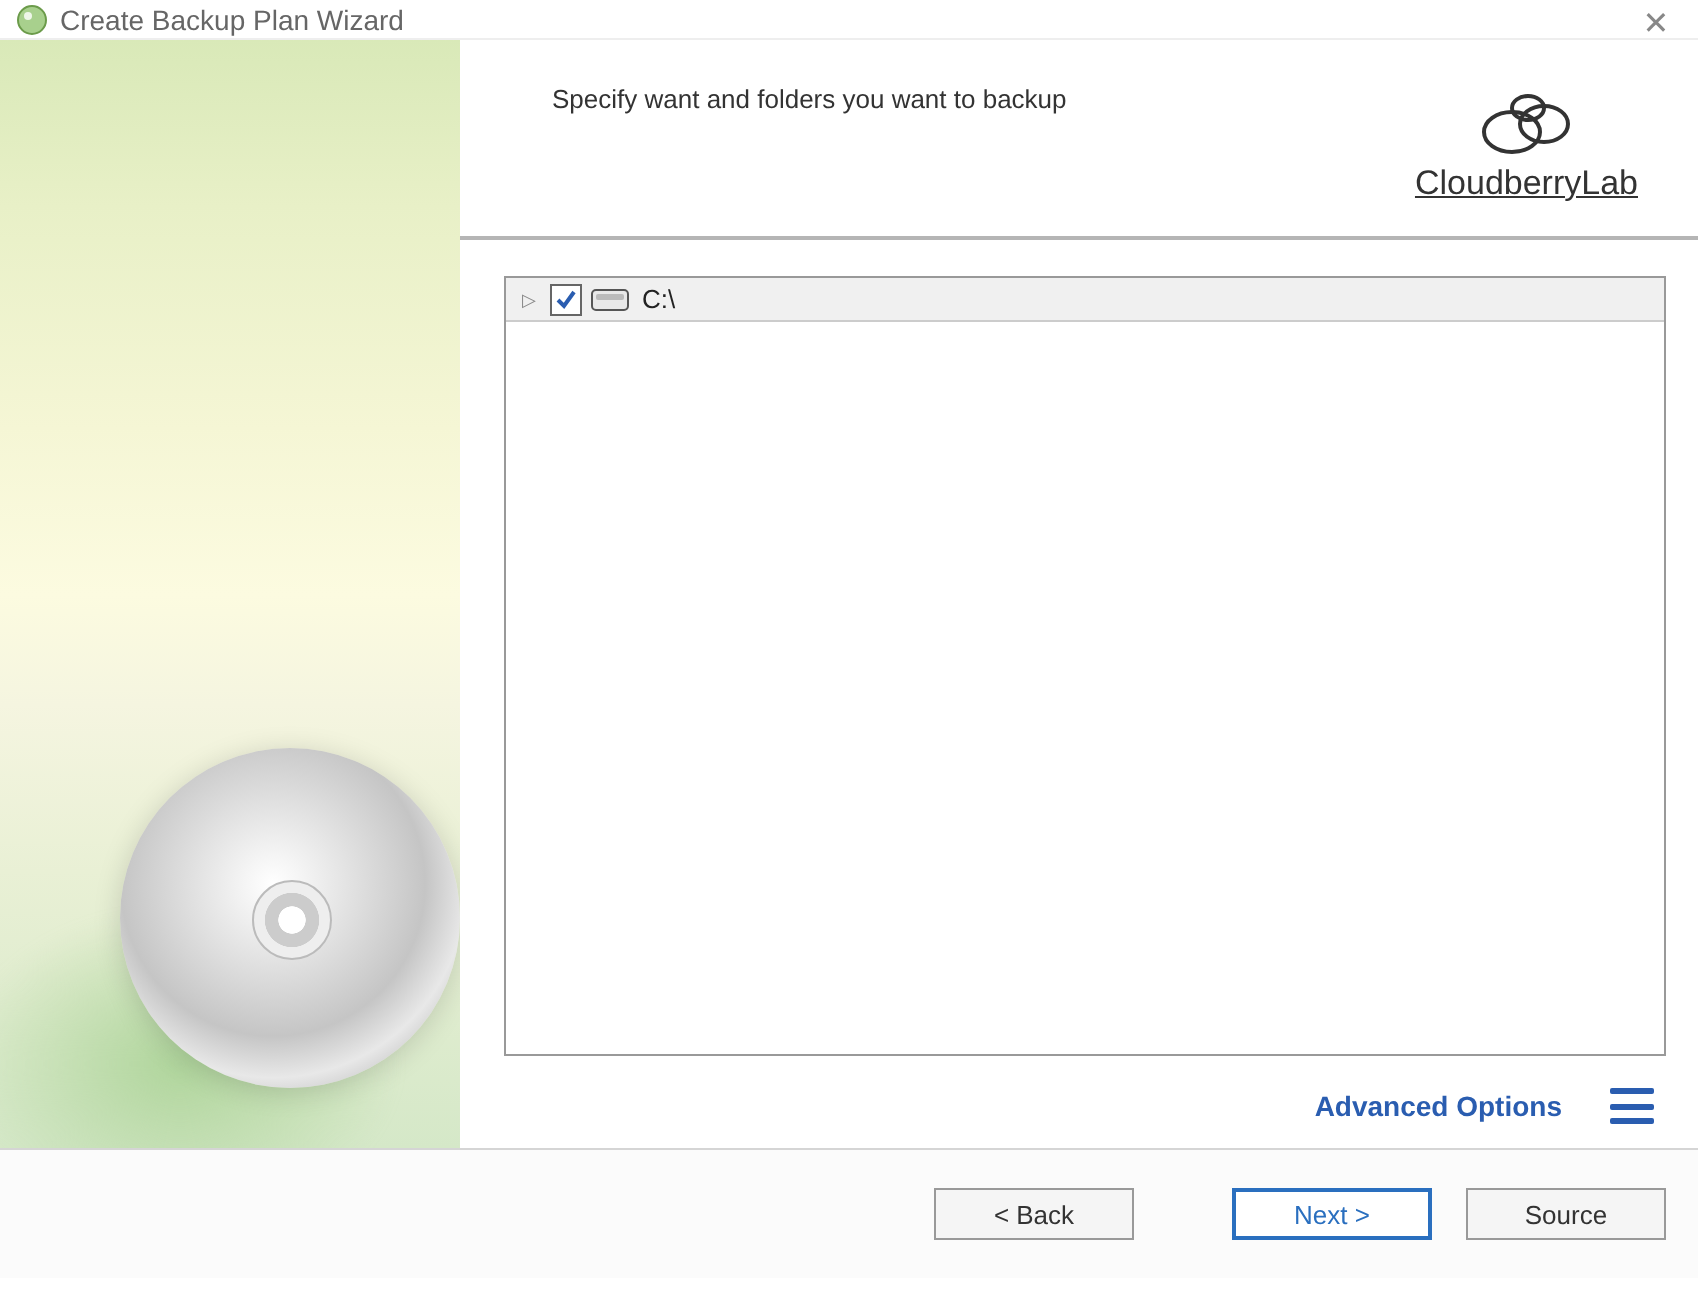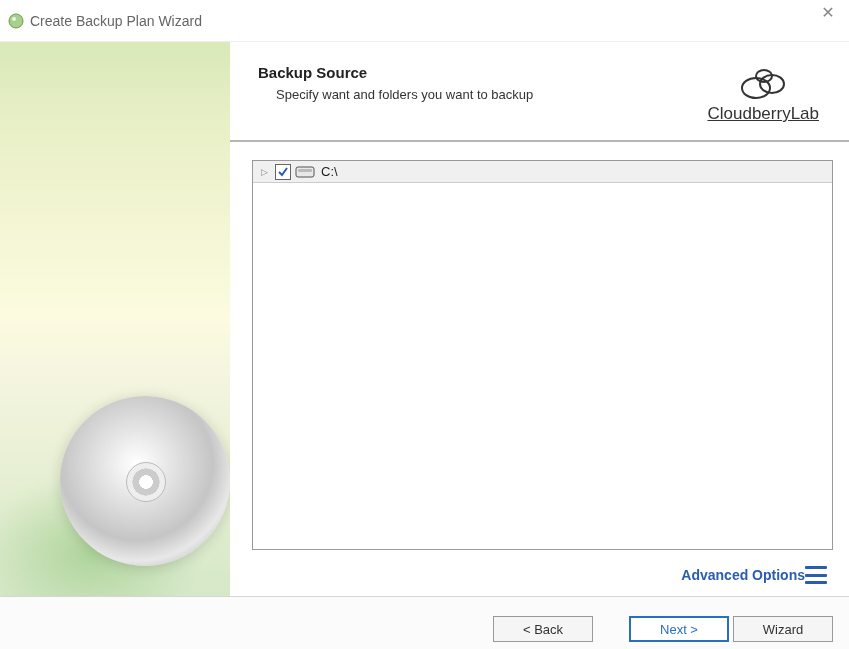--- a/index.html
+++ b/index.html
@@ -6,21 +6,21 @@
   body {
     font-family: "Segoe UI", Tahoma, sans-serif;
     font-size: 13px;
     background: #fff;
     width: 849px;
     height: 649px;
     overflow: hidden;
     color: #333;
   }
   .titlebar {
-    height: 42px;
+    height: 20px;
     display: flex;
     align-items: center;
     padding: 0 8px;
     border-bottom: 1px solid #eee;
     position: relative;
   }
   .titlebar .app-icon {
     width: 16px; height: 16px;
     margin-right: 6px;
     display: inline-flex;
@@ -150,21 +150,21 @@
   }
   .tree-row .label {
     font-size: 13px;
     color: #222;
     margin-left: 2px;
   }
   .adv-row {
     display:flex;
     justify-content: flex-end;
     align-items: center;
-    gap: 0;
+    gap: 24px;
     padding: 8px 22px 12px 0;
   }
   .adv-link {
     color: #2a5db0;
     font-size: 14px;
     font-weight: 600;
     cursor: pointer;
   }
   .hamburger {
     width: 22px; height: 18px;
@@ -174,21 +174,21 @@
   .hamburger span {
     display:block; height:3px; background:#2a5db0; border-radius:1px;
   }
   .footer {
     height: 65px;
     border-top: 1px solid #d5d5d5;
     background: #fbfbfb;
     display:flex;
     justify-content:flex-end;
     align-items:center;
-    gap: 4px;
+    gap: 17px;
     padding-right: 16px;
   }
   .footer button {
     width: 100px; height: 26px;
     font-size: 13px;
     border: 1px solid #999;
     background: #f5f5f5;
     cursor: pointer;
     color:#333;
   }
@@ -217,21 +217,20 @@
 
   <div class="sidebar">
     <div class="cloud-blur"></div>
     <div class="disc"></div>
   </div>
 
   <div class="main">
 
     <div class="header-pane">
       <div class="header-text">
-        <h1>Backup Source</h1>
         <p>Specify want and folders you want to backup</p>
       </div>
       <div class="brand">
         <svg width="54" height="38" viewBox="0 0 54 38">
           <g fill="none" stroke="#333" stroke-width="2" stroke-linejoin="round">
             <ellipse cx="20" cy="24" rx="14" ry="10"></ellipse>
             <ellipse cx="36" cy="20" rx="12" ry="9"></ellipse>
             <ellipse cx="28" cy="12" rx="8" ry="6"></ellipse>
           </g>
         </svg>
@@ -265,14 +264,14 @@
           <span></span>
       </span>
     </div>
 
   </div>
 </div>
 
 <div class="footer">
   <button>&lt; Back</button>
   <button class="primary">Next &gt;</button>
-  <button>Wizard</button>
+  <button>Source</button>
 </div>
 
 </body></html>

